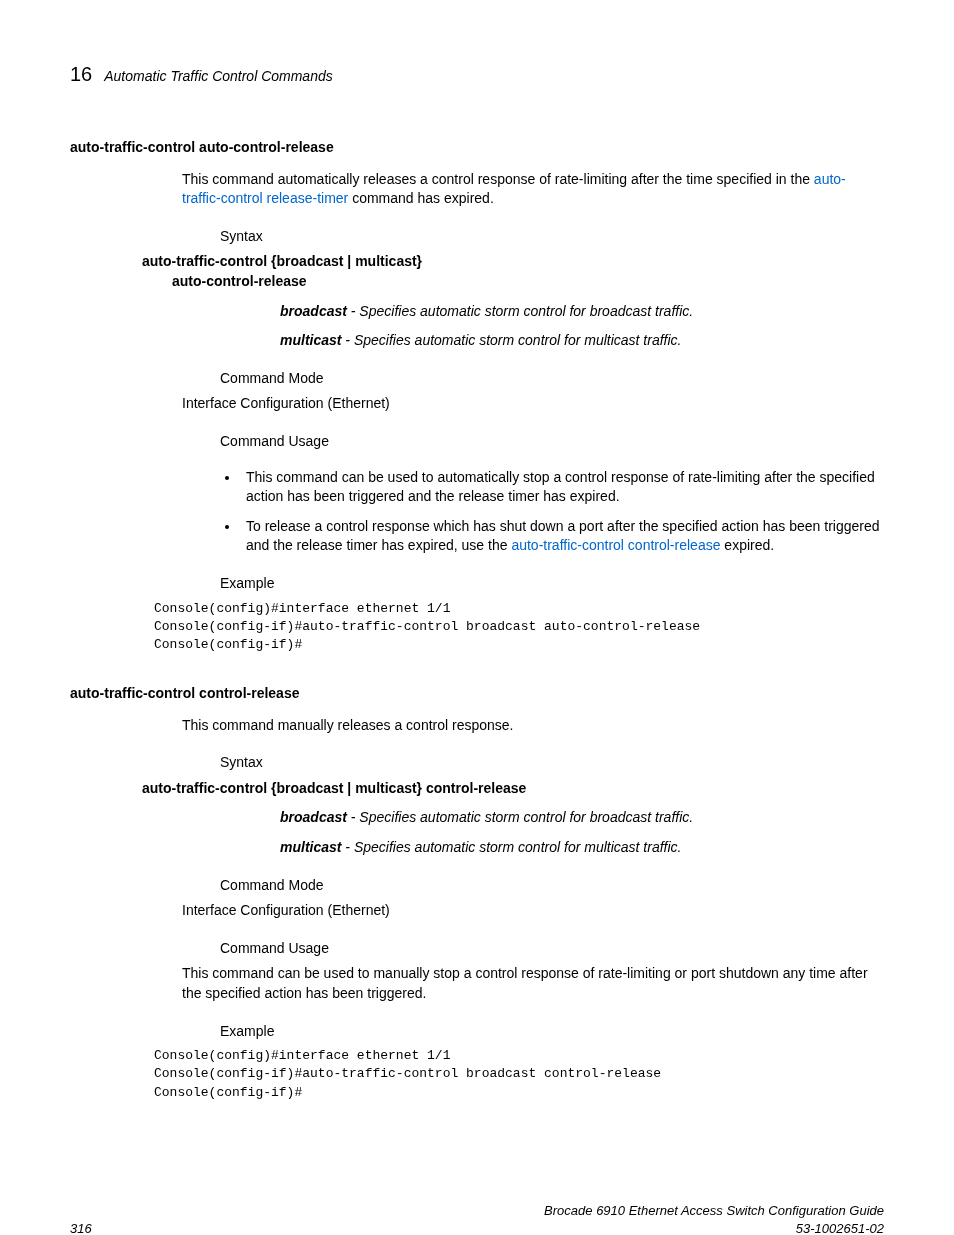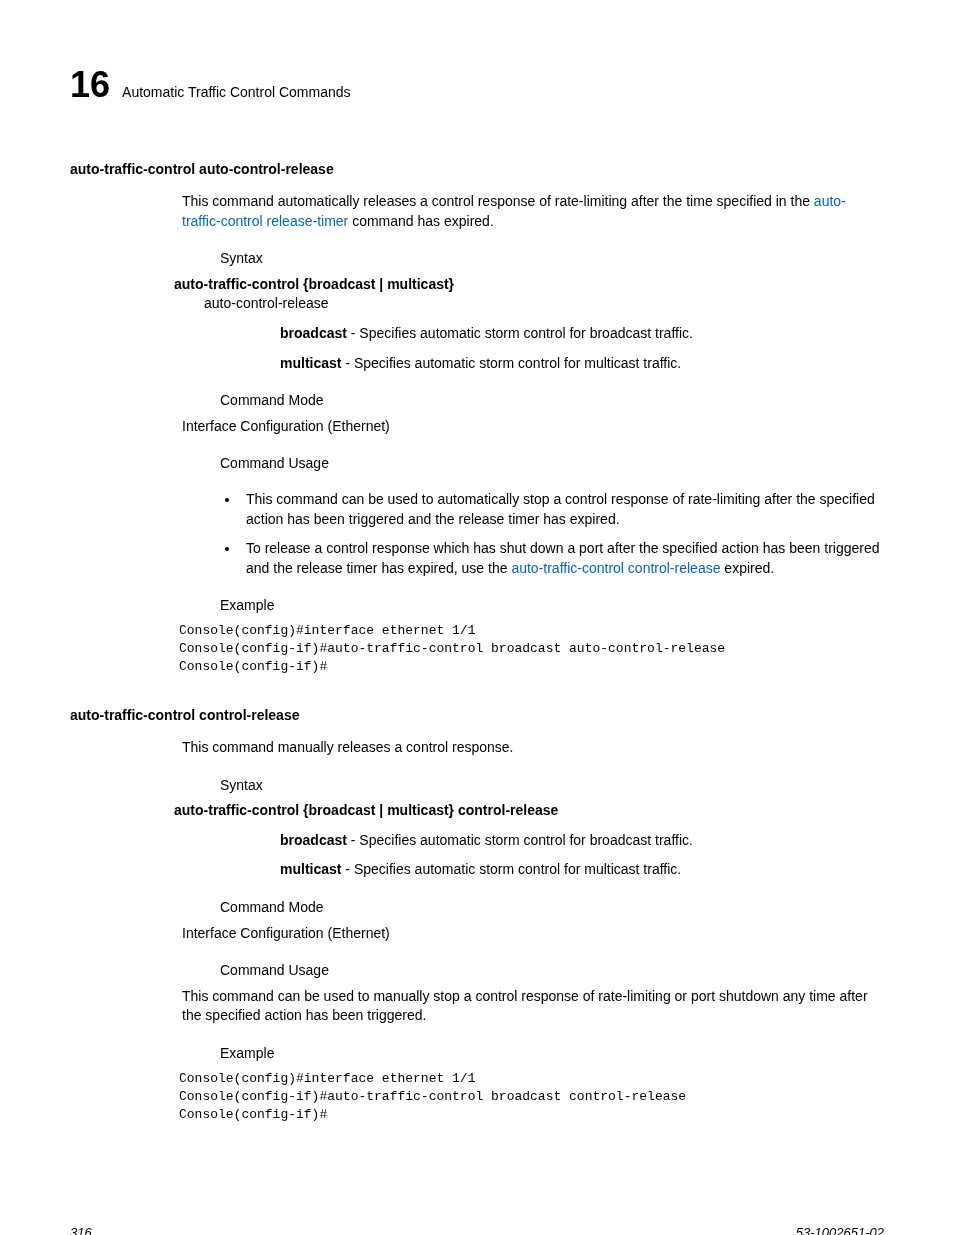--- a/index.html
+++ b/index.html
@@ -12,77 +12,79 @@
     width: 954px;
     box-sizing: border-box;
     line-height: 1.4;
   }
   .header {
     display: flex;
     align-items: baseline;
     margin-bottom: 50px;
   }
   .chapter-number {
-    font-size: 36px;
-    font-weight: bold;
+    font-size: 20px;
+    font-weight: normal;
     margin-right: 12px;
   }
   .chapter-title {
     font-size: 14px;
+    font-style: italic;
   }
   .section-title {
     font-weight: bold;
     margin-top: 30px;
     margin-bottom: 12px;
   }
   .body-text {
     margin-left: 112px;
     margin-bottom: 12px;
   }
   .subheading {
     font-weight: normal;
     margin-left: 150px;
     margin-top: 18px;
     margin-bottom: 6px;
   }
   .syntax-block {
-    margin-left: 104px;
+    margin-left: 72px;
     margin-bottom: 10px;
   }
   .syntax-line {
     font-weight: bold;
   }
   .syntax-sub {
-    font-weight: normal;
+    font-weight: bold;
     margin-left: 30px;
   }
   .param-block {
     margin-left: 210px;
     margin-bottom: 10px;
+    font-style: italic;
   }
   .param-name {
     font-weight: bold;
   }
   .link {
     color: #0066cc;
   }
   ul {
     margin-left: 150px;
     padding-left: 20px;
     margin-top: 16px;
     margin-bottom: 10px;
   }
   li {
     margin-bottom: 10px;
     padding-left: 6px;
   }
   pre {
     font-family: "Courier New", monospace;
     font-size: 13px;
-    margin-left: 109px;
+    margin-left: 84px;
     margin-top: 6px;
     margin-bottom: 10px;
     white-space: pre;
   }
   .footer {
     display: flex;
     justify-content: space-between;
     align-items: flex-end;
     margin-top: 100px;
     font-style: italic;
@@ -159,15 +161,16 @@
 <div class="body-text">This command can be used to manually stop a control response of rate-limiting or port shutdown any time after the specified action has been triggered.</div>
 
 <div class="subheading">Example</div>
 <pre>Console(config)#interface ethernet 1/1
 Console(config-if)#auto-traffic-control broadcast control-release
 Console(config-if)#</pre>
 
 <div class="footer">
   <span class="page-num">316</span>
   <div class="footer-right">
+    <div>Brocade 6910 Ethernet Access Switch Configuration Guide</div>
     <div>53-1002651-02</div>
   </div>
 </div>
 
 </body></html>

